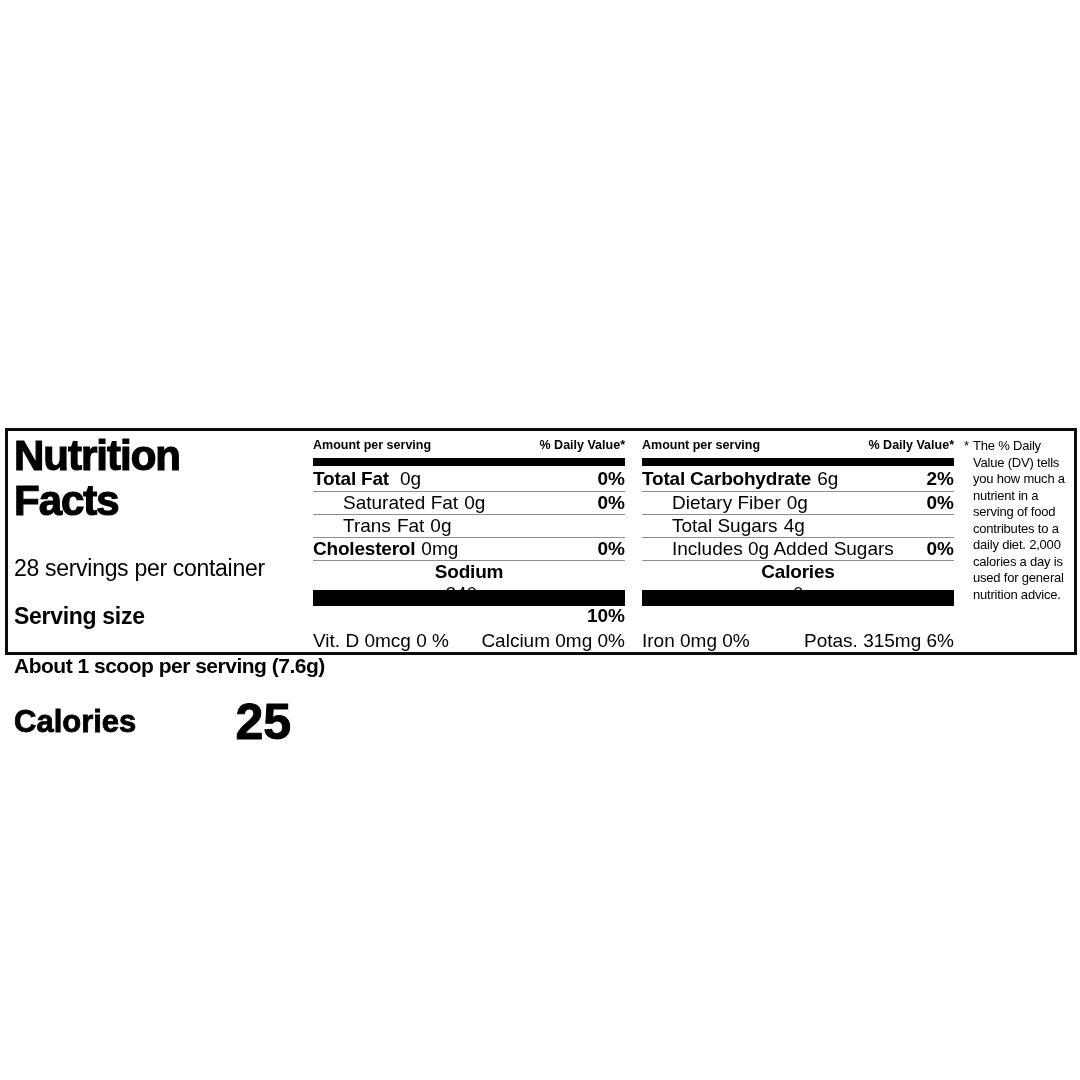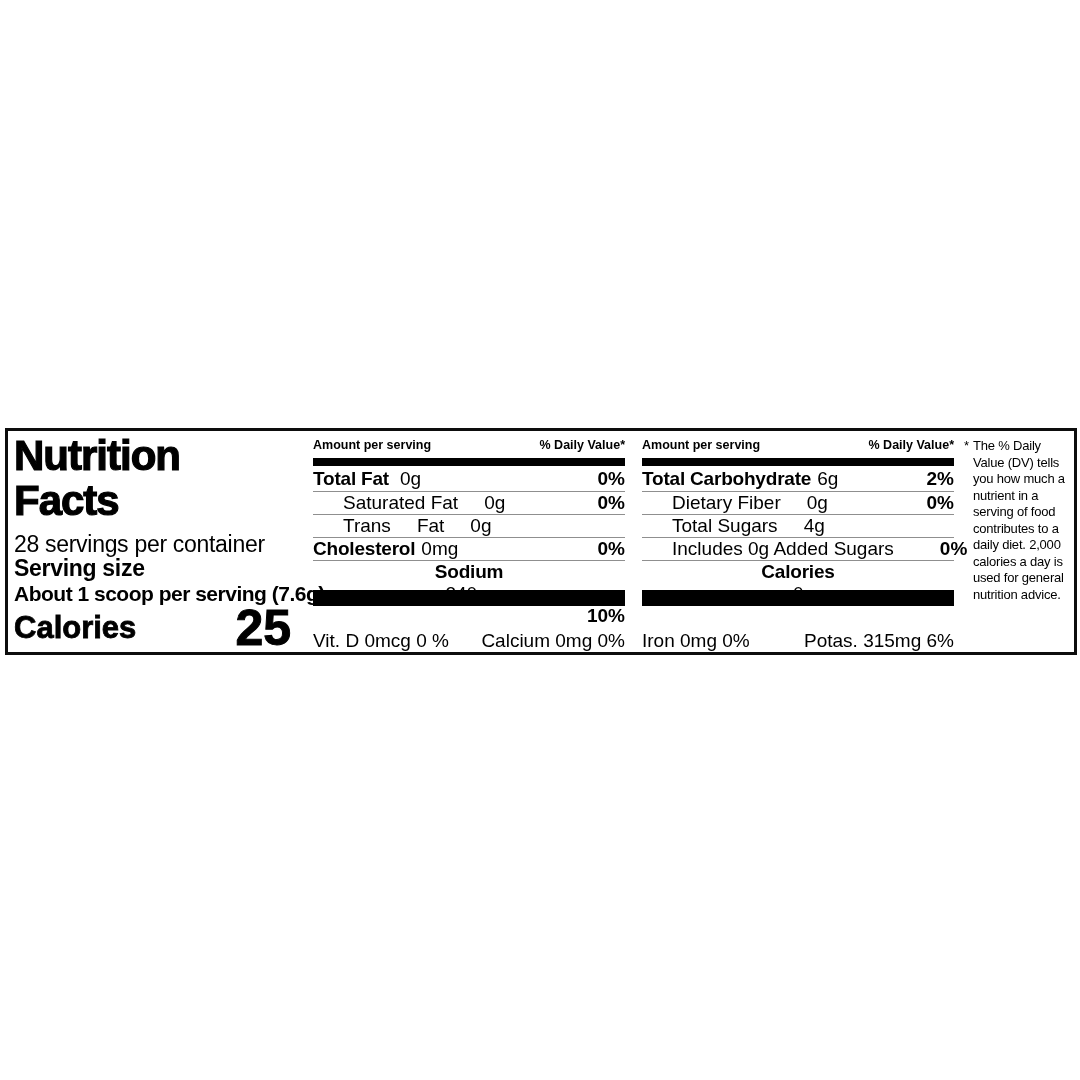--- a/index.html
+++ b/index.html
@@ -30,20 +30,21 @@
   }
 
   
   .panel-left {
     width: 292px;
     box-sizing: border-box;
     padding: 2px 0 4px 6px;
     display: flex;
     flex-direction: column;
     flex-shrink: 0;
+    gap: 24px;
   }
   .nf-title {
     font-size: 42px;
     line-height: 45px;
     font-weight: bold;
     letter-spacing: -1px;
     -webkit-text-stroke: 1.2px #000;
   }
   .servings {
     font-size: 23px;
@@ -114,21 +115,21 @@
     font-size: 19px;
     height: 26px;
     border-bottom: 1.5px solid #8f8f8f;
     box-sizing: content-box;
     white-space: nowrap;
   }
   .row-first { height: 31px; }
   .row-last  { height: 29px; border-bottom: none; flex-direction: column; }
   .nm-bold { font-weight: bold; letter-spacing: -0.2px; }
   .nm-italic { }
-  .indent { padding-left: 30px; gap: 20px; }
+  .indent { padding-left: 30px; }
   .amt { margin-left: 6px; }
   .amt-wide { margin-left: 11px; }
   .dv {
     margin-left: auto;
     font-weight: bold;
   }
   .bar-thick {
     height: 16px;
     background: #000;
     flex-shrink: 0;

